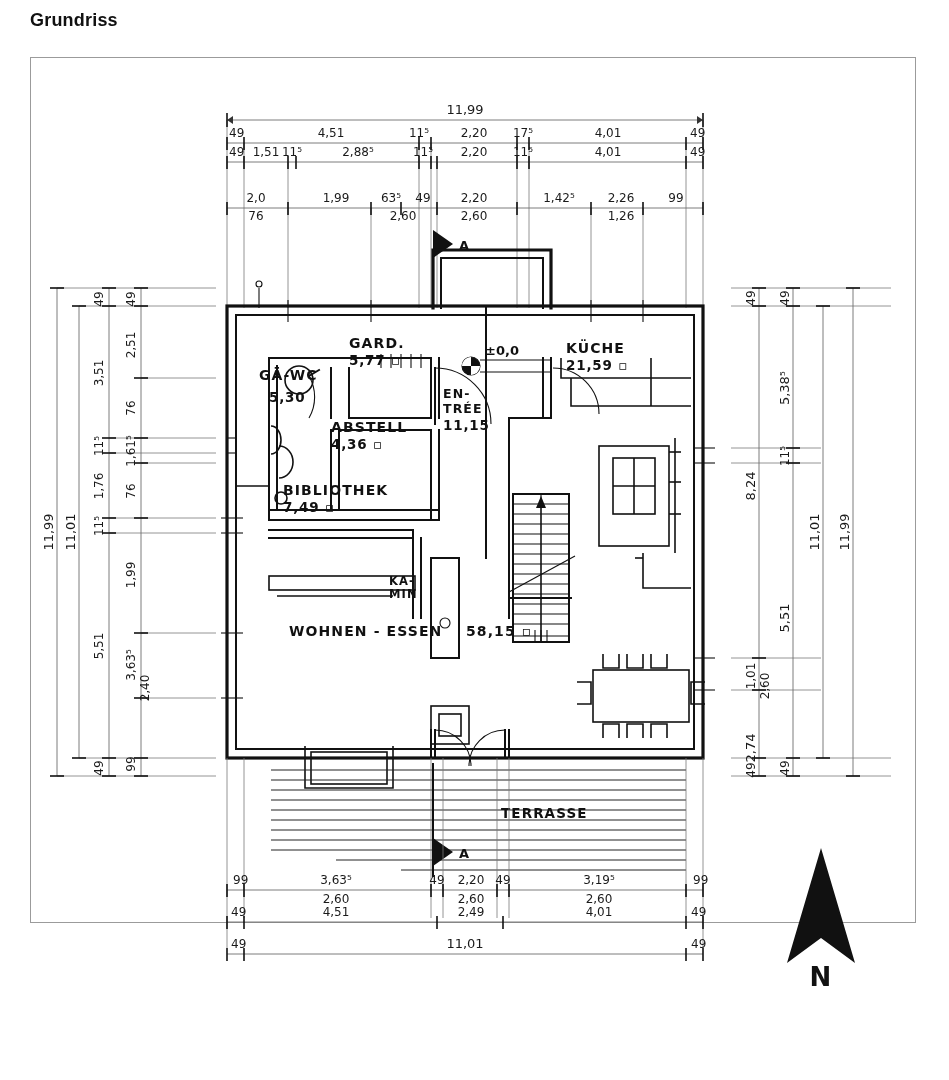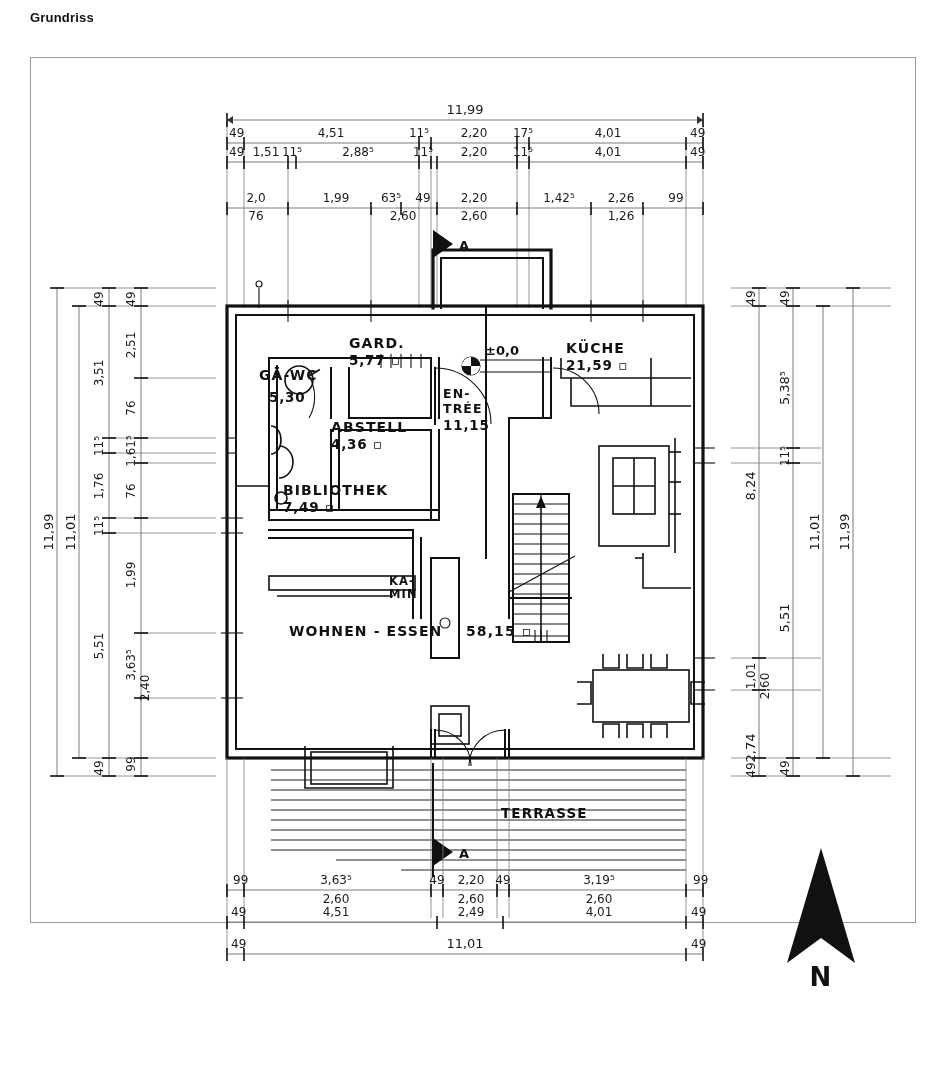--- a/index.html
+++ b/index.html
@@ -2,21 +2,21 @@
 <html><head>
 <meta charset="utf-8">
 <style>
   html,body{margin:0;padding:0;background:#ffffff;}
   body{
     width:949px;height:1080px;position:relative;overflow:hidden;
     font-family:"Liberation Sans", sans-serif;color:#111;
   }
   #page-title{
     position:absolute;left:30px;top:10px;
-    font-size:13px;font-weight:bold;letter-spacing:.2px;color:#111;
+    font-size:18px;font-weight:bold;letter-spacing:.2px;color:#111;
   }
   #plan-frame{
     position:absolute;left:30px;top:57px;width:886px;height:866px;
     border:1px solid #9b9b9b;background:#fff;box-sizing:border-box;
   }
   #drawing{position:absolute;left:0;top:0;width:886px;height:1002px;}
   svg{display:block;}
 </style>
 </head>
 <body>

